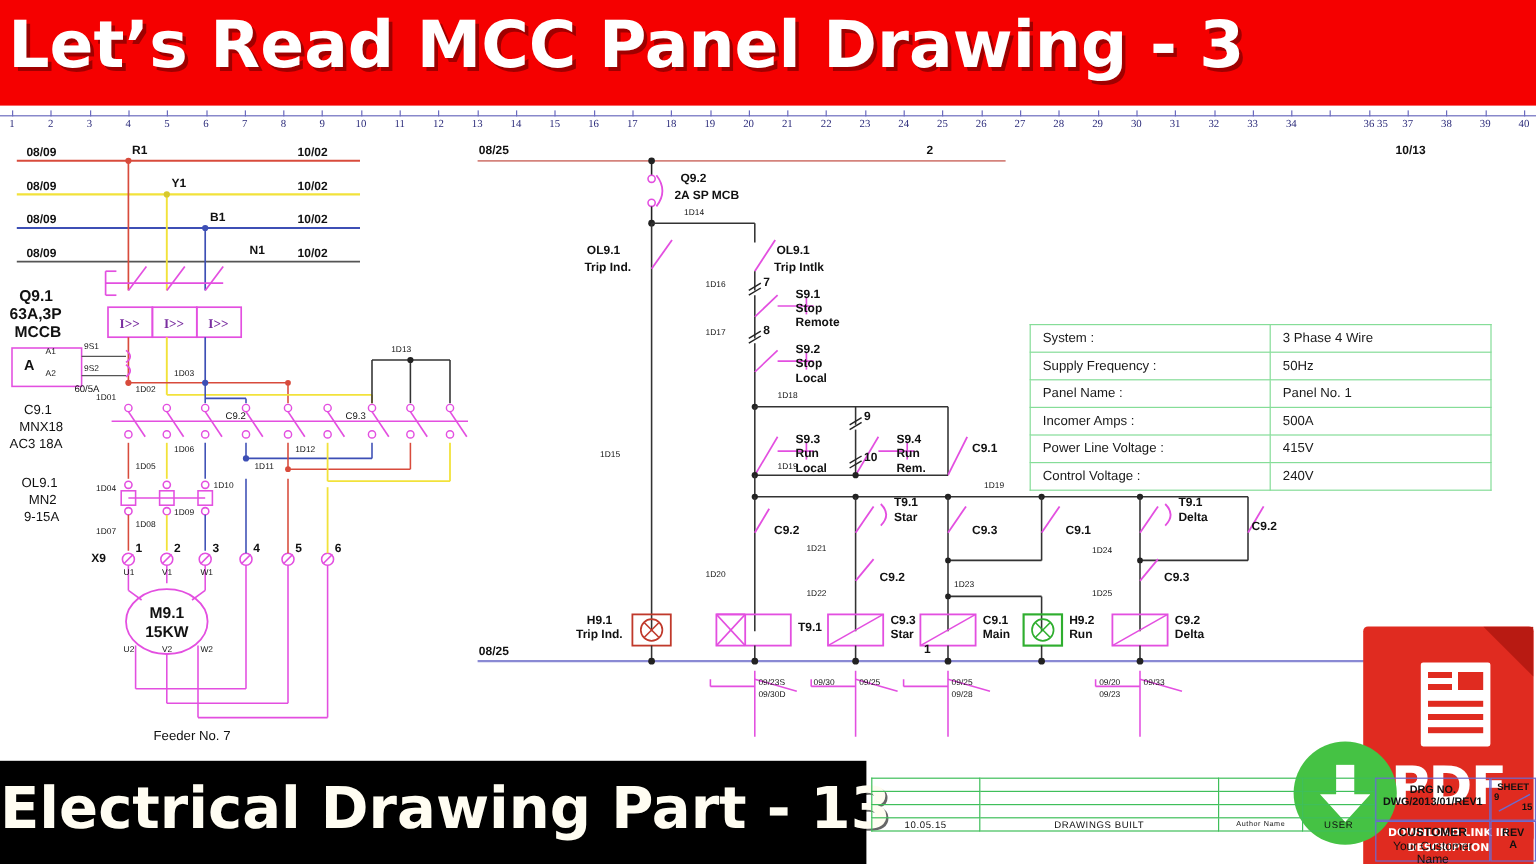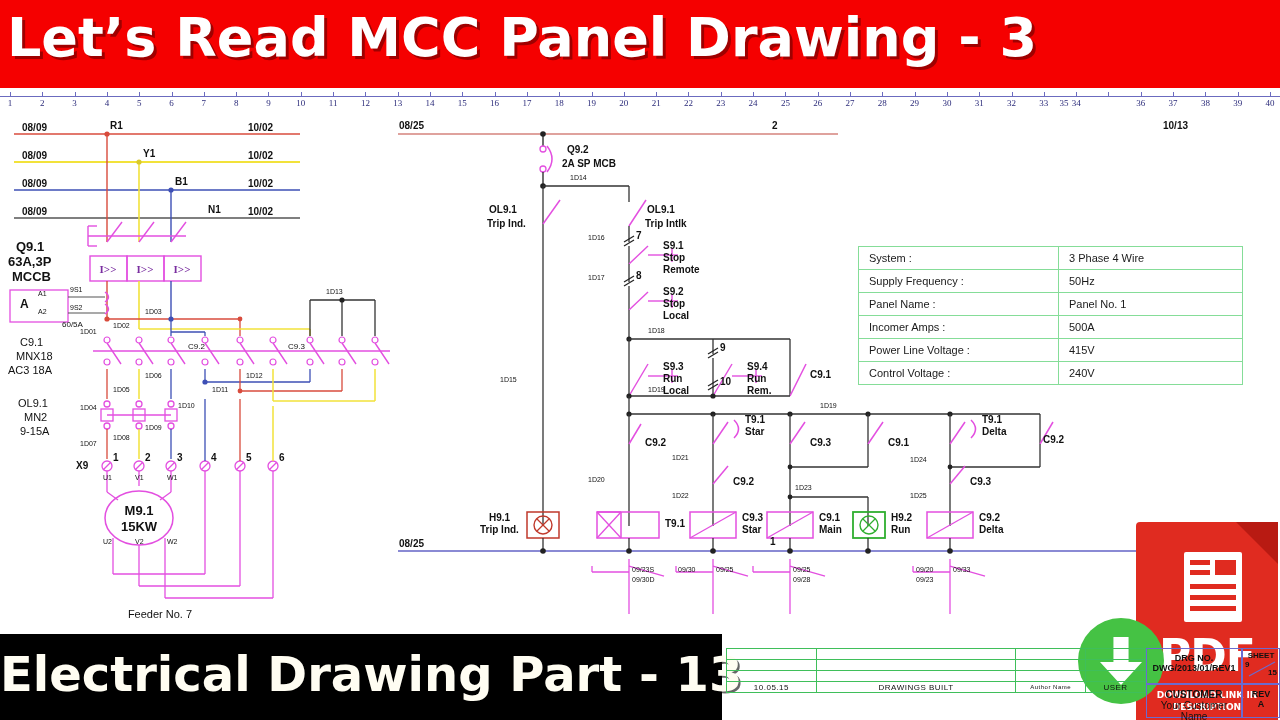--- a/index.html
+++ b/index.html
@@ -36,21 +36,21 @@
     position:absolute; font-size:10px; color:#111; white-space:nowrap;
     font-family:"Liberation Sans", sans-serif; line-height:1.15;
   }
   .lbl.b { font-weight:bold; }
   .lbl.s { font-size:8px; }
   .lbl.xs { font-size:7px; }
   .lbl.big { font-size:13px; font-weight:bold; }
   .lbl.mid { font-size:11px; }
   .lbl.c { text-align:center; transform:translateX(-50%); }
   
-  #spec { position:absolute; left:858px; top:132px; width:365px; }
+  #spec { position:absolute; left:858px; top:156px; width:365px; }
   #spec table { border-collapse:collapse; width:385px; }
   #spec td {
     border:1px solid #85dd98; padding:5px 10px;
     font-size:11px; color:#1a1a1a; height:22px;
     font-family:"Liberation Sans", sans-serif;
   }
   #spec td.k { width:200px; }
   
   #pdf { position:absolute; left:1078px; top:408px; width:200px; height:212px; }
   #pdf-doc {
@@ -180,21 +180,21 @@
     <div class="num" style="left: 946.923px;">30</div>
     <div class="tick" style="left: 979.231px;"></div>
     <div class="num" style="left: 979.231px;">31</div>
     <div class="tick" style="left: 1011.54px;"></div>
     <div class="num" style="left: 1011.54px;">32</div>
     <div class="tick" style="left: 1043.85px;"></div>
     <div class="num" style="left: 1043.85px;">33</div>
     <div class="tick" style="left: 1076.15px;"></div>
     <div class="num" style="left: 1076.15px;">34</div>
     <div class="tick" style="left: 1108.46px;"></div>
-    <div class="num" style="left: 1064px;">35</div>
+    <div class="num" style="left: 1152px;">35</div>
     <div class="tick" style="left: 1140.77px;"></div>
     <div class="num" style="left: 1140.77px;">36</div>
     <div class="tick" style="left: 1173.08px;"></div>
     <div class="num" style="left: 1173.08px;">37</div>
     <div class="tick" style="left: 1205.38px;"></div>
     <div class="num" style="left: 1205.38px;">38</div>
     <div class="tick" style="left: 1237.69px;"></div>
     <div class="num" style="left: 1237.69px;">39</div>
     <div class="tick" style="left: 1270px;"></div>
     <div class="num" style="left: 1270px;">40</div>

